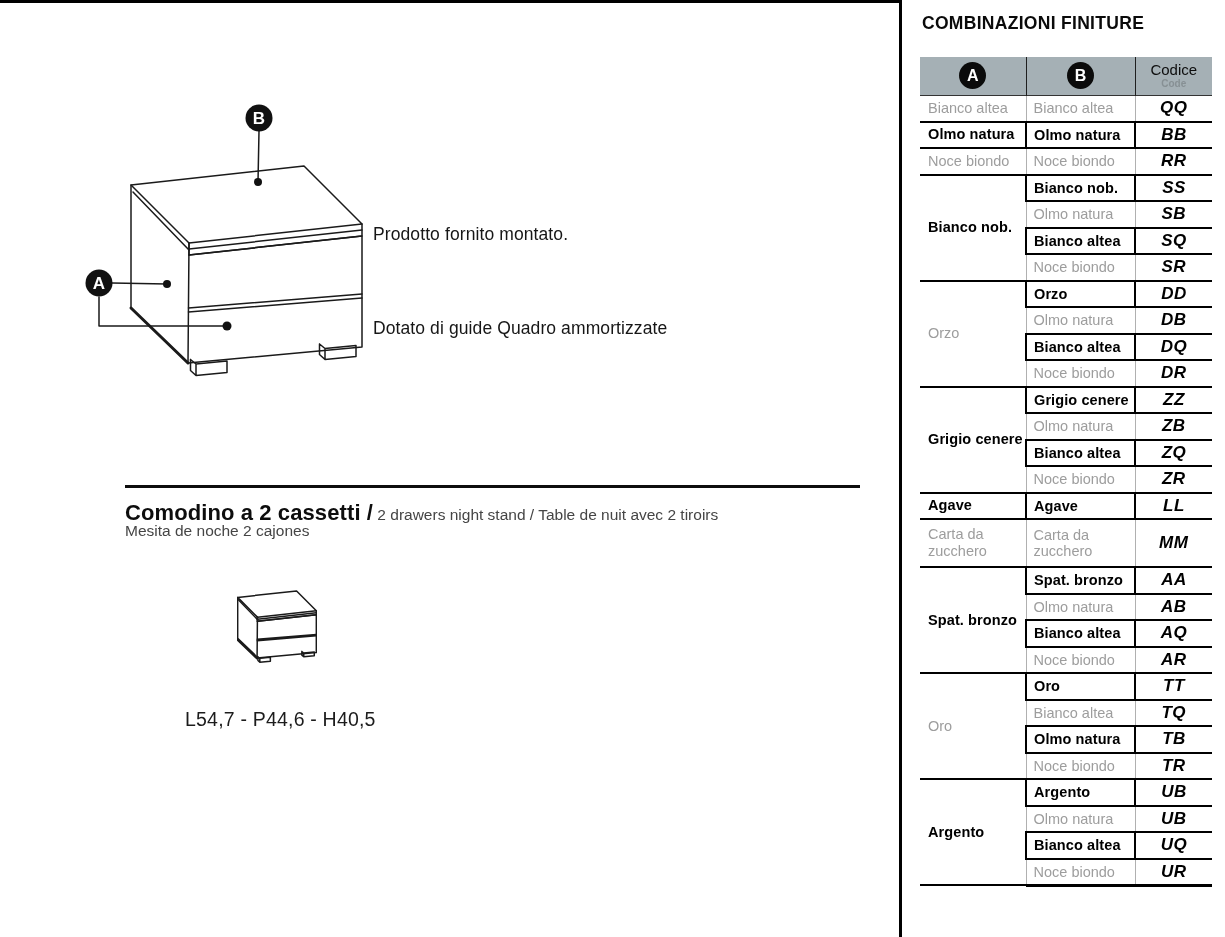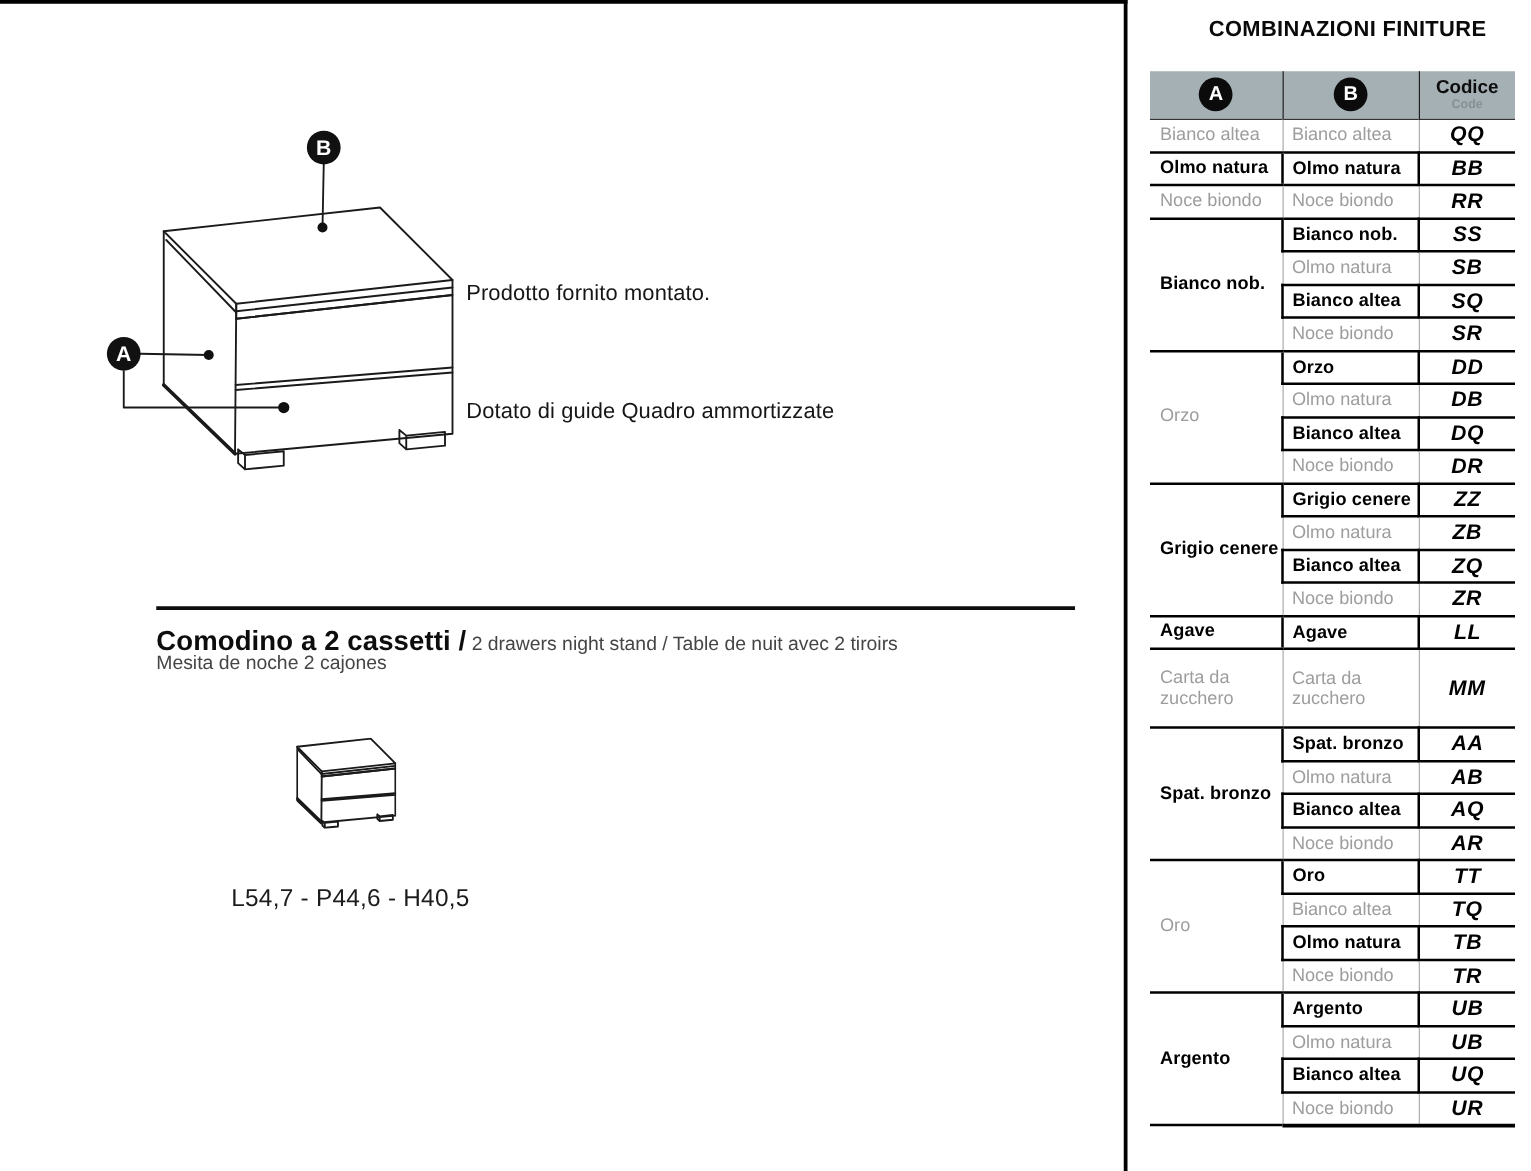--- a/index.html
+++ b/index.html
@@ -27,37 +27,37 @@
 
   .dimensions { position:absolute; left:185px; top:708px; font-size:19.5px; color:#1c1c1c; letter-spacing:0.2px; }
 
   svg path, svg line, svg polyline { fill:none; stroke:#1a1a1a; stroke-width:1.5; stroke-linejoin:round; stroke-linecap:round; }
   svg .thick { stroke-width:3; }
   svg .filled { fill:#111; stroke:none; }
   svg .marker-dot { fill:#111; stroke:none; }
   svg .badge-letter { fill:#fff; stroke:none; font-family:"Liberation Sans",sans-serif; font-size:17px; font-weight:800; text-anchor:middle; }
 
   
-  .combo-title { position:absolute; left:922px; top:13px; font-size:17.5px; font-weight:800; letter-spacing:0.3px; color:#0a0a0a;margin-left:45px; }
+  .combo-title { position:absolute; left:922px; top:13px; font-size:17.5px; font-weight:800; letter-spacing:0.3px; color:#0a0a0a; }
 
   .finish-table { position:absolute; left:920px; top:57px; width:292px; border-collapse:collapse; table-layout:fixed; }
   .finish-table col.col-a { width:106px; }
   .finish-table col.col-b { width:109px; }
   .finish-table col.col-code { width:77px; }
 
   .finish-table th { height:38px; background:#a5b0b5; vertical-align:middle; text-align:center; padding:0; }
   .finish-table th + th { border-left:1px solid #1f1f1f; }
   .hdr-badge { display:inline-flex; width:27px; height:27px; border-radius:50%; background:#0b0b0b; color:#fff;
                align-items:center; justify-content:center; font-size:16px; font-weight:800; }
-  .hdr-code-label { font-size:15px; font-weight:700; color:#0d0d0d; line-height:1.1; }
+  .hdr-code-label { font-size:15px; font-weight:400; color:#0d0d0d; line-height:1.1; }
   .hdr-code-sub   { font-size:10px; color:#879094; line-height:1.05; }
 
   .finish-table td { height:26.5px; border:1px solid #b0b0b0; padding:0 0 0 7px; font-size:14.5px; vertical-align:middle; }
   .finish-table tr { height:26.5px; }
-  .finish-table tr.tall-row { height:63px; }
+  .finish-table tr.tall-row { height:48px; }
   .finish-table .a-cell { border-left:none; padding-left:8px; line-height:1.15; }
   .finish-table .code-cell { border-right:none; text-align:center; padding:0; font-weight:800; font-size:17px; color:#000; letter-spacing:0.5px;font-style:italic; }
   .gray-text { color:#9d9d9d; font-weight:400; }
   .bold-text { color:#000; font-weight:800; letter-spacing:0.1px; }
 
   .finish-table tr.bold-row .b-cell,
   .finish-table tr.bold-row .code-cell { border-color:#000; border-width:2px; }
   .finish-table tr.bold-row .code-cell { border-right:none;text-align:center; }
   .finish-table tr.bold-row .a-cell { border-top:2px solid #000; border-bottom:2px solid #000; }
   .finish-table tr.group-start td { border-top-width:2px; border-top-color:#000; }

